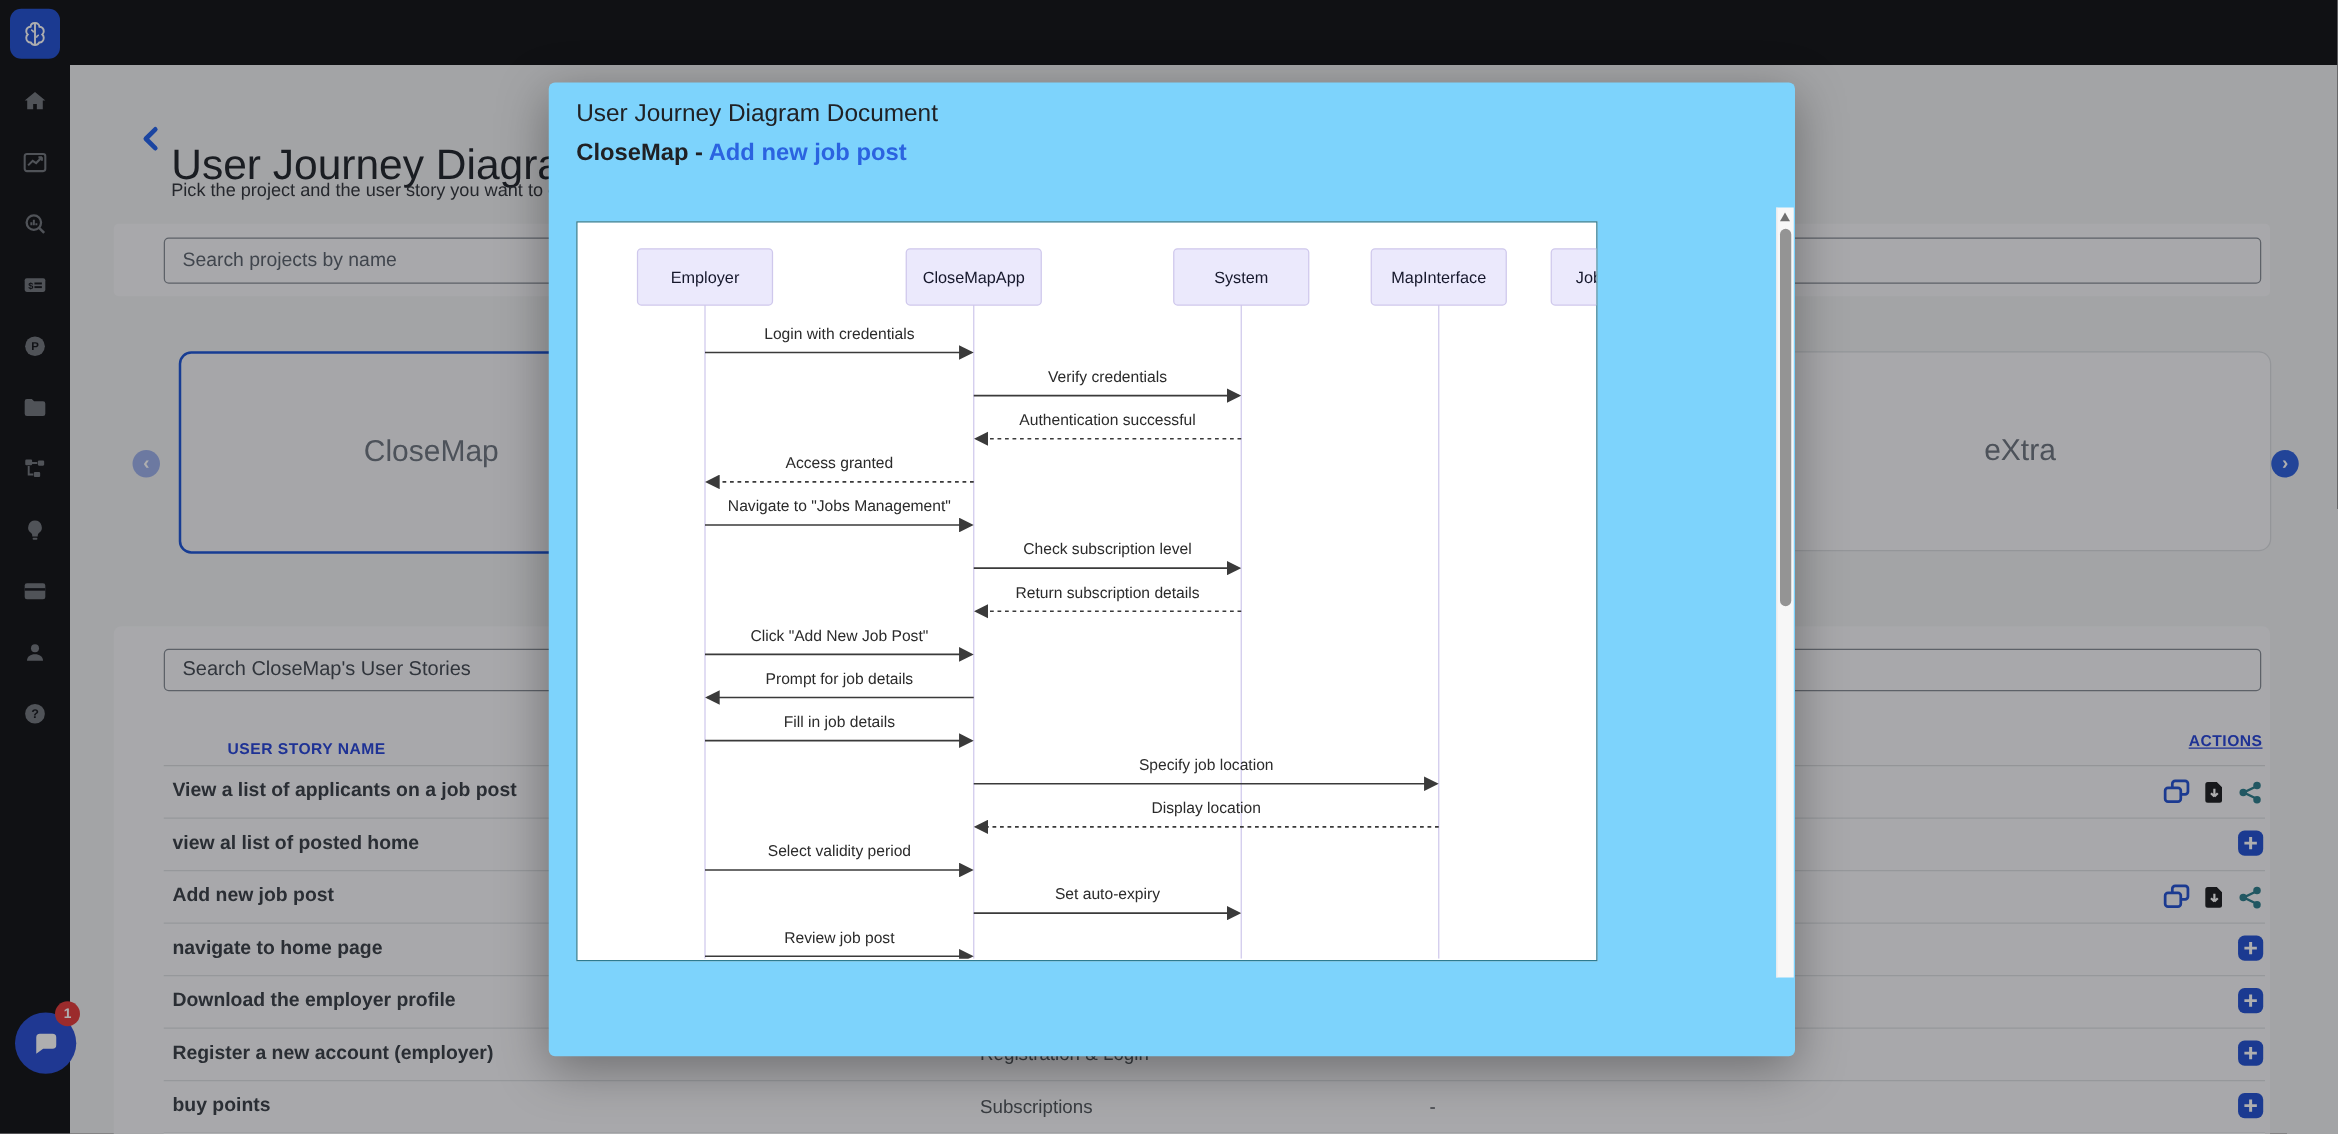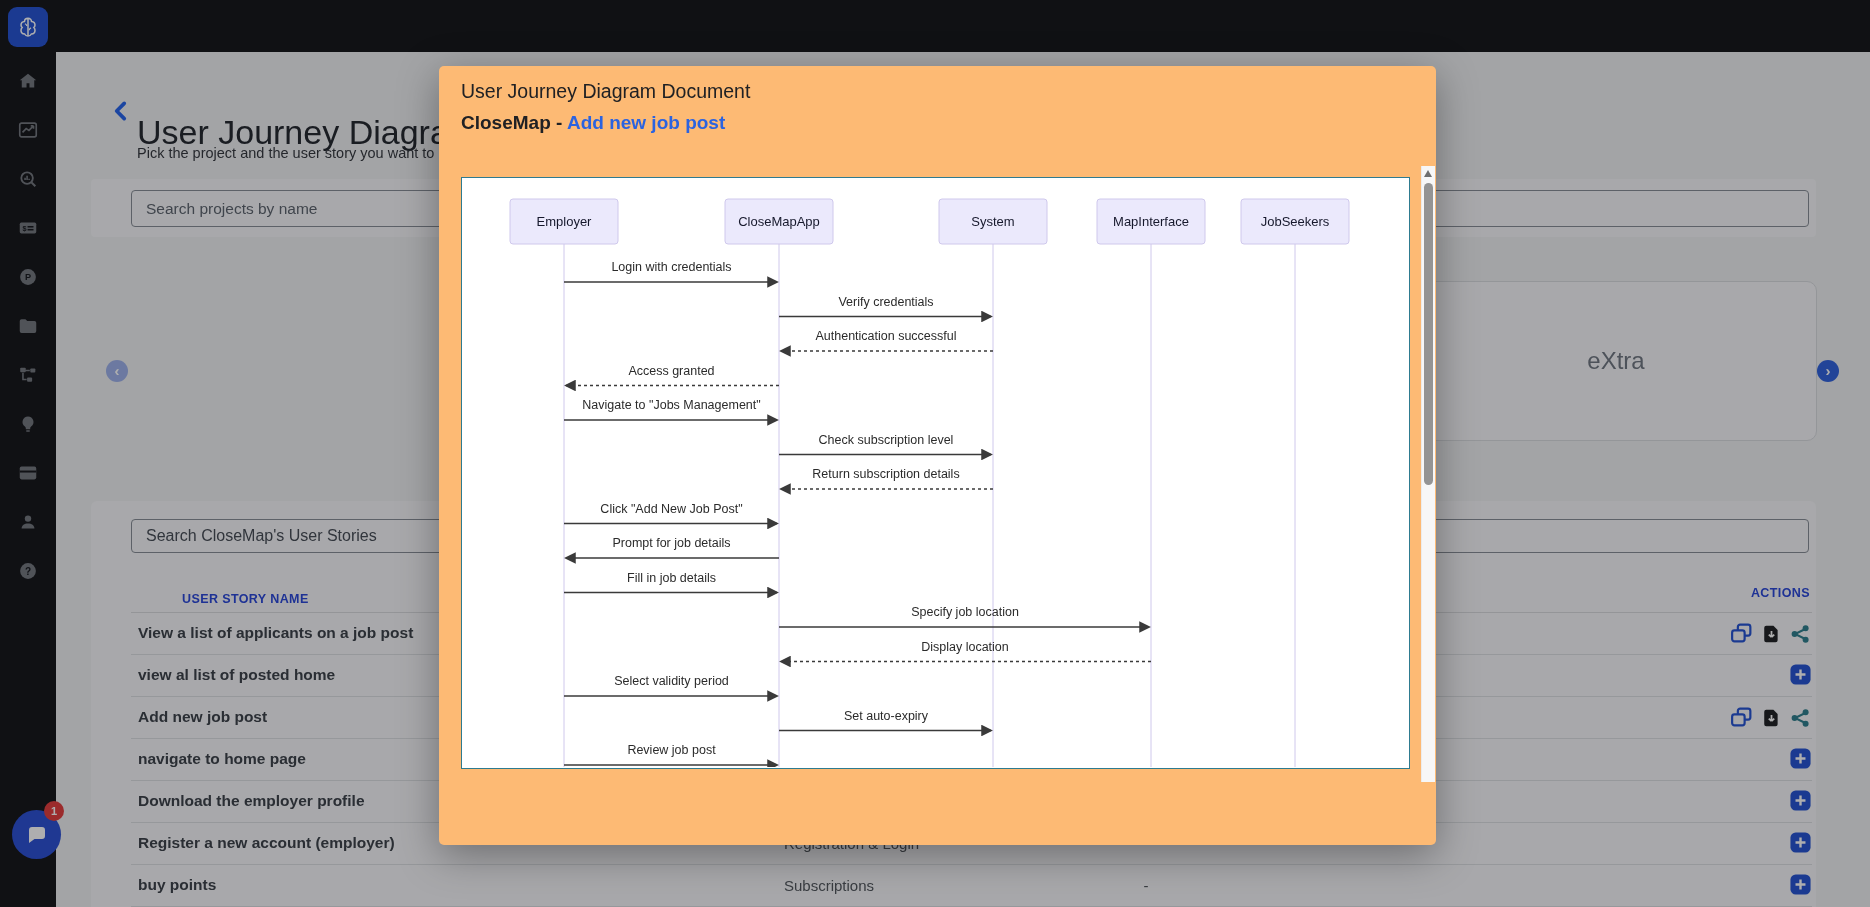--- a/index.html
+++ b/index.html
@@ -46,36 +46,36 @@
   .card-a{left:87px;border:2.5px solid #1e56d6;background:#f3f4f7;}
   .card-b{left:1359px;border:1px solid #d8dbdf;background:#f6f7f9;}
   .car-arrow{position:absolute;top:308px;width:22px;height:22px;border-radius:50%;color:#fff;
     display:flex;align-items:center;justify-content:center;font-size:15px;font-weight:bold;cursor:pointer;padding-bottom:1px;box-sizing:border-box;}
   .ar-l{left:50px;background:#9db1ea;}
   .ar-r{left:1761px;background:#2f62dd;}
 
   .table{position:absolute;left:75px;top:528px;width:1681px;}
   .t-head{position:absolute;top:0;height:32px;width:100%;border-bottom:1px solid #d8dadd;}
   .t-h-name{position:absolute;left:7px;top:12px;font-size:12.5px;font-weight:bold;color:#2946d8;letter-spacing:.4px;margin-left:44px;}
-  .t-h-actions{position:absolute;right:2px;top:6px;font-size:12.5px;font-weight:bold;color:#2946d8;letter-spacing:.4px;}
+  .t-h-actions{position:absolute;right:2px;top:6px;font-size:12.5px;font-weight:bold;color:#2946d8;letter-spacing:.4px;text-decoration:underline;}
   .t-row{position:absolute;left:0;width:100%;height:42px;border-bottom:1px solid #dcdee1;}
   .t-name{position:absolute;left:7px;top:12px;font-size:15.5px;font-weight:bold;color:#3b4048;white-space:nowrap;}
   .t-cat{position:absolute;left:653px;top:13px;font-size:15px;color:#51565c;white-space:nowrap;}
   .t-val{position:absolute;left:1005px;top:13px;width:20px;text-align:center;font-size:15px;color:#51565c;}
   .t-actions{position:absolute;right:0;top:9px;display:flex;gap:6px;align-items:center;}
   .act{display:inline-flex;cursor:pointer;}
 
   
   .overlay{position:absolute;inset:0;background:rgba(8,9,11,.33);z-index:40;}
-  .modal{position:absolute;left:439px;top:66px;width:997px;height:779px;background:#fdba74;border-radius:5px;
+  .modal{position:absolute;left:439px;top:66px;width:997px;height:779px;background:#7dd3fc;border-radius:5px;
     box-shadow:0 10px 40px rgba(0,0,0,.35);z-index:60;}
   .m-title{position:absolute;left:22px;top:14px;font-size:19.5px;font-weight:500;color:#202124;}
   .m-sub{position:absolute;left:22px;top:46px;font-size:19px;font-weight:bold;color:#202124;}
   .m-sub a{color:#2b63e0;text-decoration:none;cursor:pointer;}
-  .diagram-box{position:absolute;left:22px;top:111px;width:949px;height:592px;border:1.5px solid #2e7b90;
+  .diagram-box{position:absolute;left:22px;top:111px;width:817px;height:592px;border:1.5px solid #2e7b90;
     box-sizing:border-box;background:#fff;overflow:hidden;}
   .m-scroll{position:absolute;left:982px;top:100px;width:13px;height:616px;background:#f7f7f7;border-left:1px solid #ececec;}
   .sb-arrow{position:absolute;left:2px;top:4px;width:0;height:0;border-left:4.5px solid transparent;
     border-right:4.5px solid transparent;border-bottom:7px solid #6f6f6f;}
   .sb-thumb{position:absolute;left:1.5px;top:17px;width:9px;height:302px;border-radius:5px;background:#949494;cursor:pointer;}
   .m-footer{position:absolute;left:0;top:712px;width:100%;display:flex;justify-content:center;gap:30px;}
   .btn{height:39px;border-radius:6px;font-family:"Liberation Sans",sans-serif;font-size:15px;font-weight:bold;cursor:pointer;}
   .btn-download{width:100px;background:#2456d9;color:#fff;border:none;}
   .btn-close{width:58px;background:#fff;color:#2456d9;border:1.5px solid #2f62dd;}
 </style>
@@ -173,20 +173,23 @@
           <path d="M15 5 8 12l7 7" fill="none" stroke="#2563eb" stroke-width="3.4" stroke-linecap="round" stroke-linejoin="round"></path>
         </svg>
     </span>
     <h1 class="page-title">User Journey Diagram</h1>
     <div class="page-sub">Pick the project and the user story you want to cre</div>
 
     <div class="strip s1"></div>
     <input class="search-input in1" placeholder="Search projects by name" style="">
 
     <div class="car-arrow ar-l">‹</div>
+    <div class="card card-a">
+      <span>CloseMap</span>
+    </div>
     <div class="card card-b">
       <span>eXtra</span>
     </div>
     <div class="car-arrow ar-r">›</div>
 
     <div class="strip s2"></div>
     <input class="search-input in2" placeholder="Search CloseMap's User Stories" style="">
 
     <div class="table">
       <div class="t-head">

